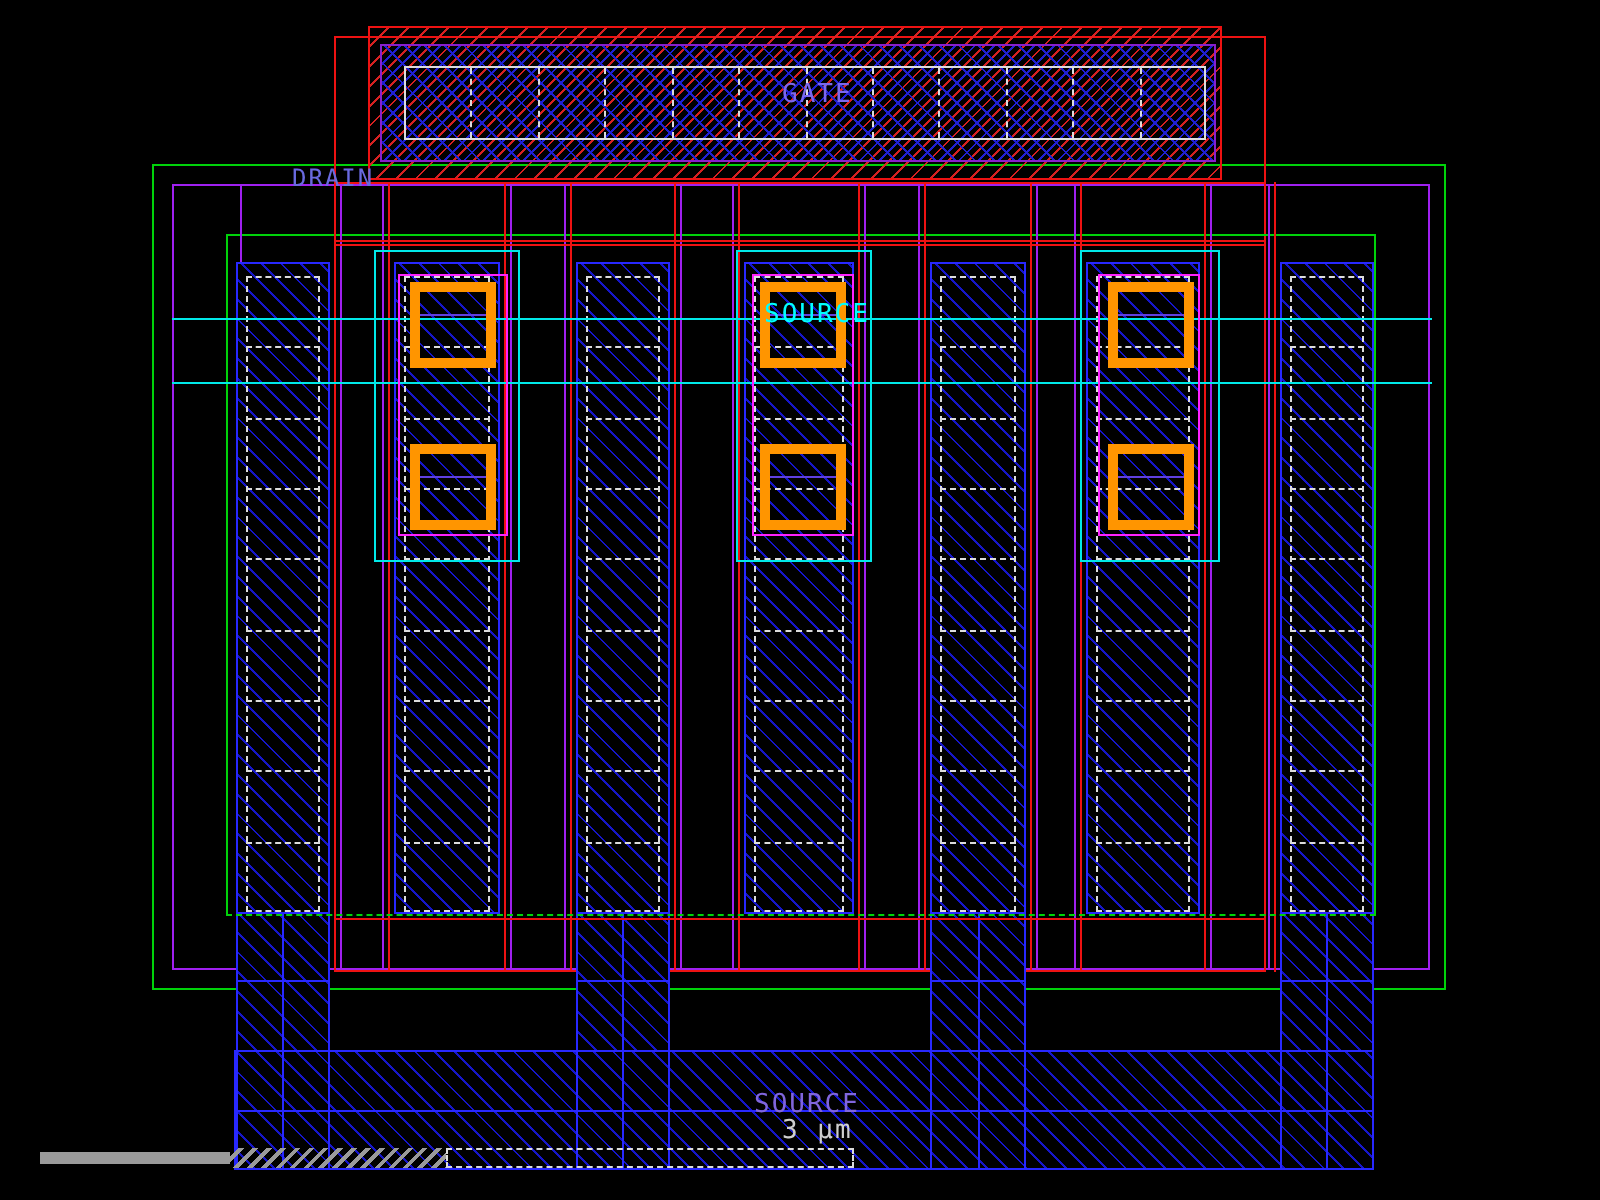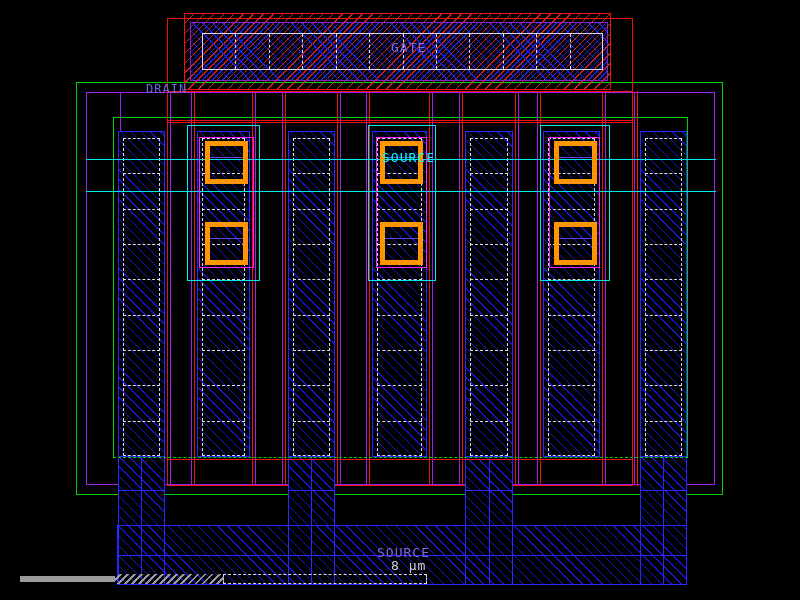--- a/index.html
+++ b/index.html
@@ -22,21 +22,21 @@
   .hatch-gray{background-image:repeating-linear-gradient(135deg,transparent 0,transparent 3px,#9a9a9a 3px,#9a9a9a 5px);}
 </style>
 </head>
 <body>
 
 <div id="canvas">
   <span class="lbl" id="lbl-gate">GATE</span>
   <span class="lbl" id="lbl-bulk">DRAIN</span>
   <span class="lbl" id="lbl-drain">SOURCE</span>
   <span class="lbl" id="lbl-source">SOURCE</span>
-  <span class="lbl" id="lbl-scale">8 µm</span>
+  <span class="lbl" id="lbl-scale">3 µm</span>
 <div class="abs" style="left: 76px; top: 82px; width: 647px; height: 413px; z-index: 2; border: 1px solid rgb(0, 210, 10);"></div>
     <div class="abs" style="left: 86px; top: 92px; width: 629px; height: 393px; z-index: 2; border: 1px solid rgb(160, 32, 240);"></div>
     <div class="abs" style="left: 167px; top: 18px; width: 466px; height: 468px; z-index: 2; border: 1px solid rgb(238, 18, 18);"></div>
     <div class="abs" style="left: 113px; top: 117px; width: 575px; height: 341px; z-index: 2; border-top: 1px solid rgb(0, 210, 10); border-right: 1px solid rgb(0, 210, 10); border-bottom: none; border-left: 1px solid rgb(0, 210, 10); border-image: initial;"></div>
     <div class="abs" style="left: 113px; top: 457px; width: 575px; height: 0px; border-top: 1px dashed rgb(0, 210, 10); z-index: 7;"></div>
     <div class="abs" style="left: 167px; top: 91px; width: 466px; height: 0px; border-top: 1px solid rgb(238, 18, 18); z-index: 7;"></div>
     <div class="abs" style="left: 167px; top: 120px; width: 466px; height: 0px; border-top: 1px solid rgb(238, 18, 18); z-index: 7;"></div>
     <div class="abs" style="left: 167px; top: 122px; width: 466px; height: 0px; border-top: 1px solid rgb(238, 18, 18); z-index: 7;"></div>
     <div class="abs" style="left: 167px; top: 459px; width: 466px; height: 0px; border-top: 1px solid rgb(238, 18, 18); z-index: 7;"></div>
     <div class="abs" style="left: 86px; top: 159px; width: 630px; height: 0px; border-top: 1px solid rgb(0, 232, 232); z-index: 7;"></div>

